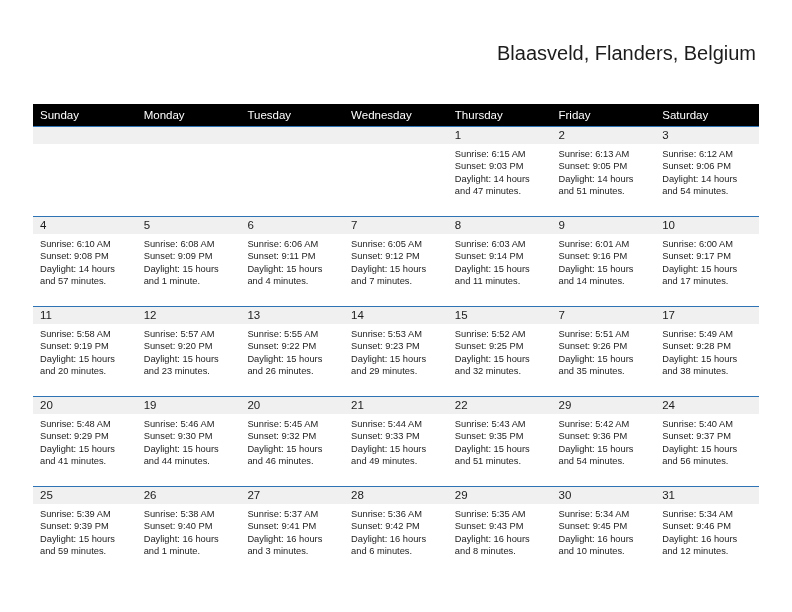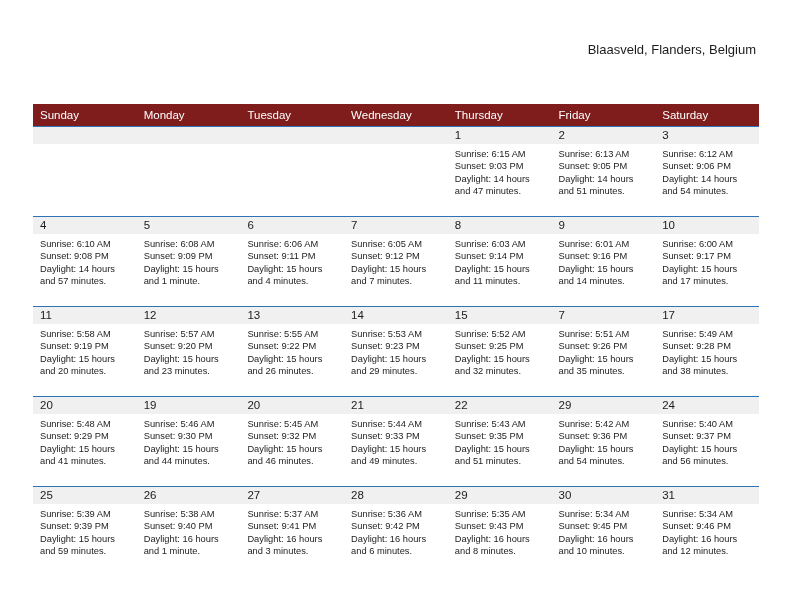--- a/index.html
+++ b/index.html
@@ -75,39 +75,39 @@
   }
   .cal-title {
     font-size: 27px;
     font-weight: 400;
     color: #1c1c1c;
     line-height: 1.05;
     font-family: "Liberation Sans", sans-serif;
   }
   .cal-subtitle {
     margin-top: 10px;
-    font-size: 13px;
+    font-size: 20px;
     font-weight: 400;
     color: #1c1c1c;
     font-family: "Liberation Sans", sans-serif;
   }
 
   
   .calendar {
     position: absolute;
     left: 33px;
     top: 104px;
     width: 726px;
     border-collapse: collapse;
     table-layout: fixed;
   }
   .calendar col { width: 103.71px; }
 
   .calendar thead th {
-    background: #7f1d1d;
+    background: #000000;
     color: #ffffff;
     font-size: 11.5px;
     font-weight: 400;
     text-align: left;
     padding: 5px 0 5px 7px;
     height: 19px;
     box-sizing: border-box;
     font-family: "Liberation Sans", sans-serif;
   }
 

